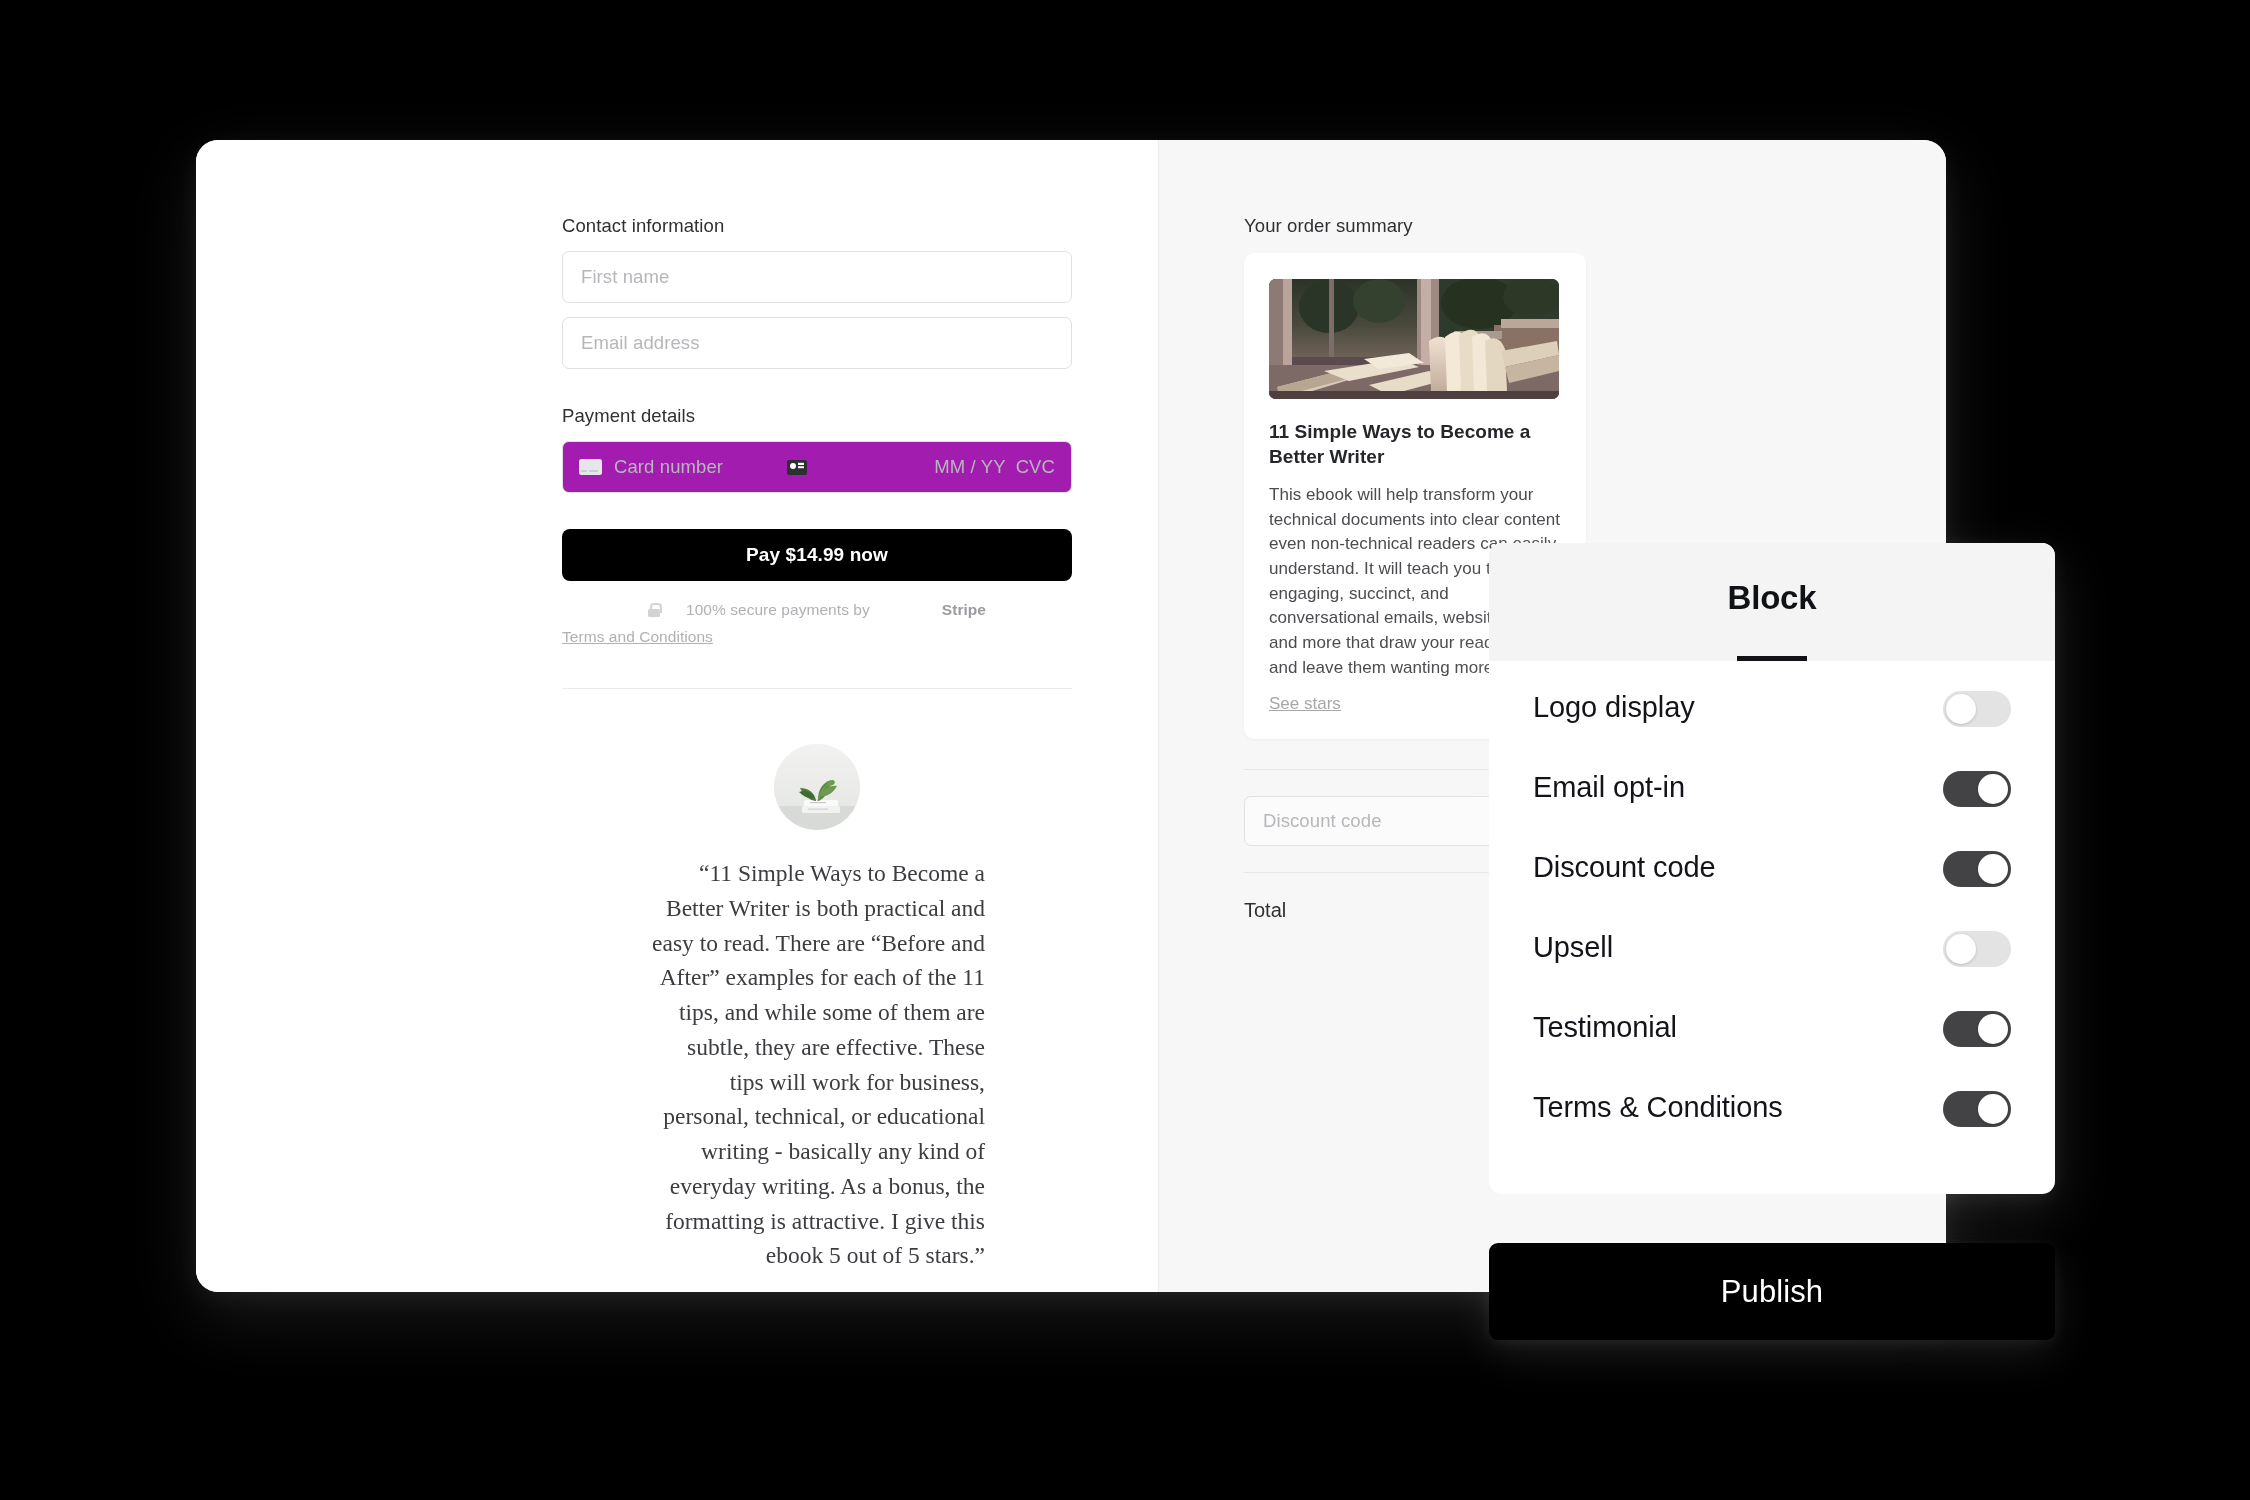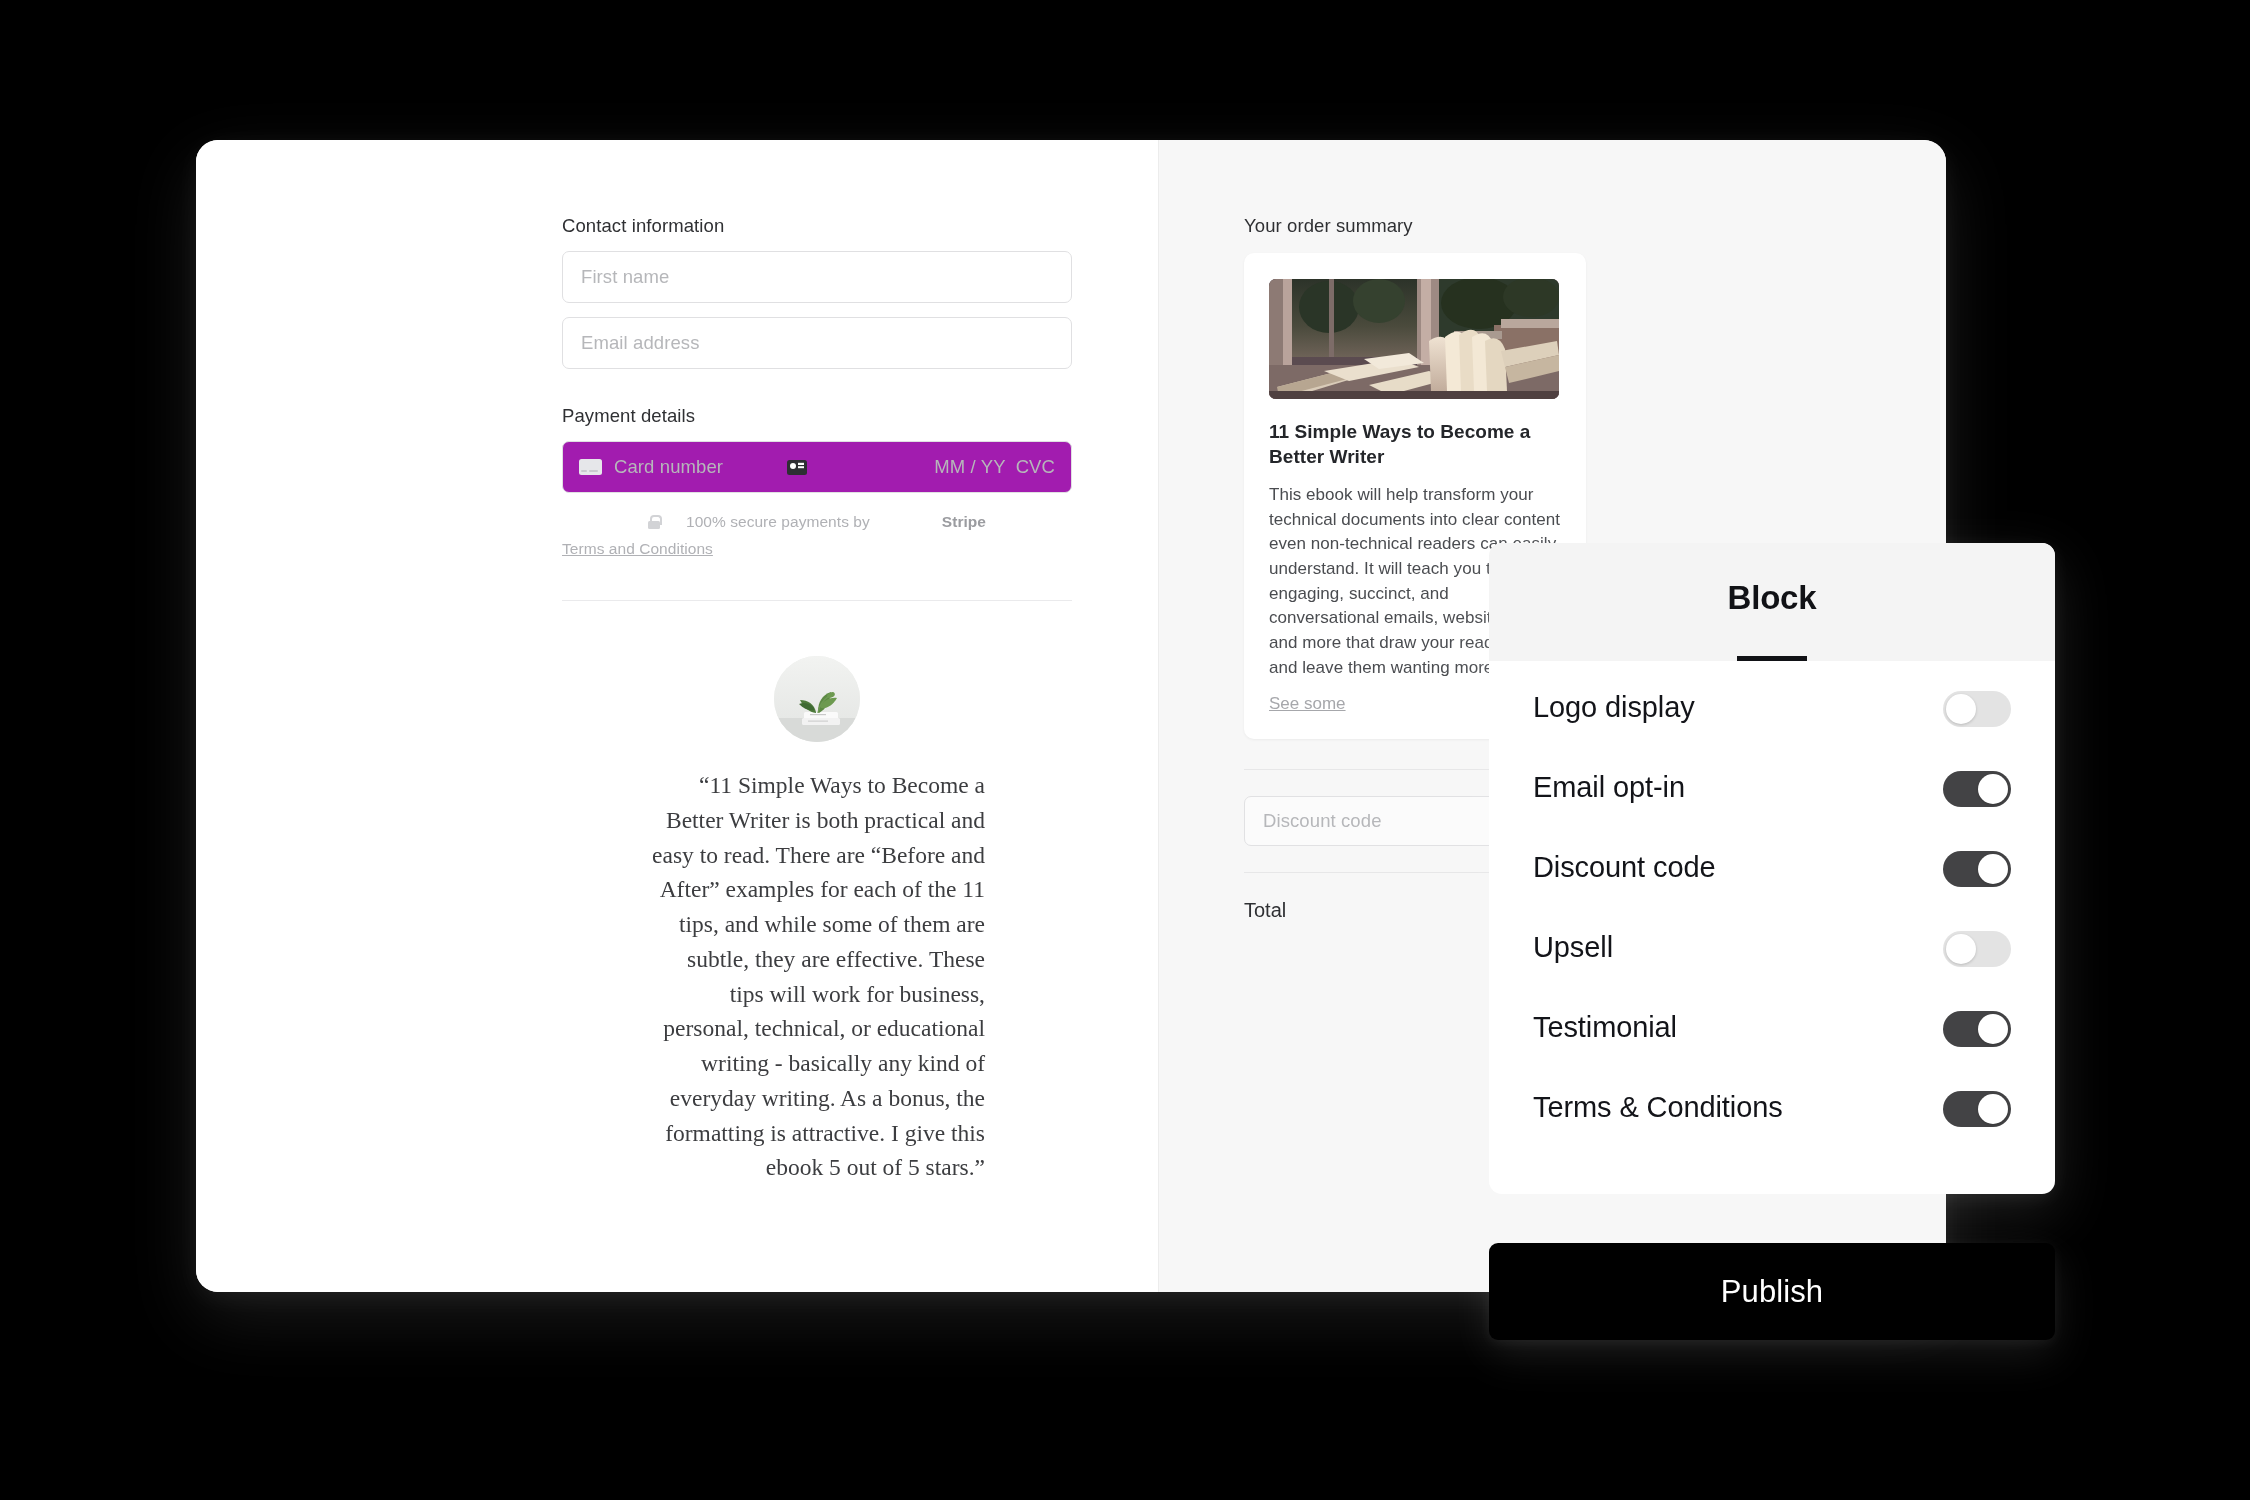--- a/index.html
+++ b/index.html
@@ -434,20 +434,21 @@
 
         <div class="card-row">
           <span class="mini-card-icon"></span>
           <span class="card-placeholder">Card number</span>
           <span class="contact-icon"></span>
           <span class="exp-cvc">
             <span>MM / YY</span><span class="cvc-part">CVC</span>
           </span>
         </div>
 
+        <button class="pay-btn">Pay $14.99 now</button>
 
         <div class="secure-line">
           <span class="lock-icon"></span>
           <span>100% secure payments by</span>
           <span class="stripe-word">Stripe</span>
         </div>
 
         <a class="terms-link">Terms and Conditions</a>
 
         <div class="hr-thin"></div>
@@ -530,21 +531,21 @@
               <path d="M232 72 L288 62 L290 76 L236 88 Z" fill="#ddd0bb"></path>
               <path d="M236 88 L290 76 L290 92 L240 104 Z" fill="#c6b6a0"></path>
               <rect x="0" y="112" width="290" height="8" fill="#4f4040"></rect>
             </svg>
           </div>
 
           <div class="order-title">11 Simple Ways to Become a Better Writer</div>
 
           <div class="order-desc">This ebook will help transform your technical documents into clear content even non-technical readers can easily understand. It will teach you to write engaging, succinct, and conversational emails, website copy, and more that draw your readers in and leave them wanting more.</div>
 
-          <a class="see-less">See some</a>
+          <a class="see-less">See stars</a>
         </div>
 
         <div class="right-divider"></div>
 
         <div class="discount-field">
           <span>Discount code</span>
         </div>
 
         <div class="total-row">
           <span>Total</span>

